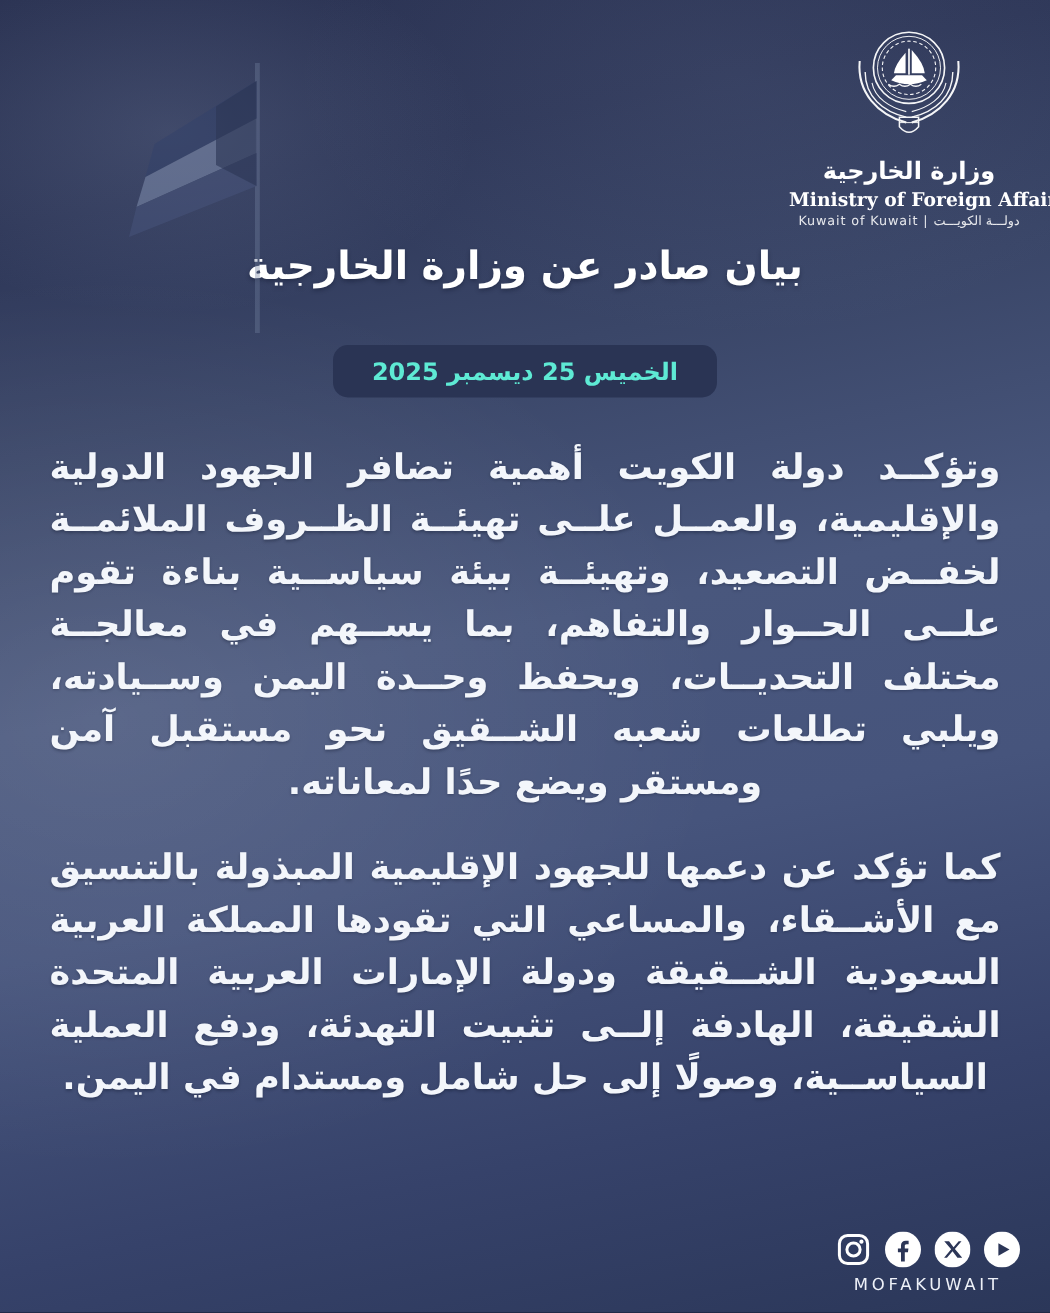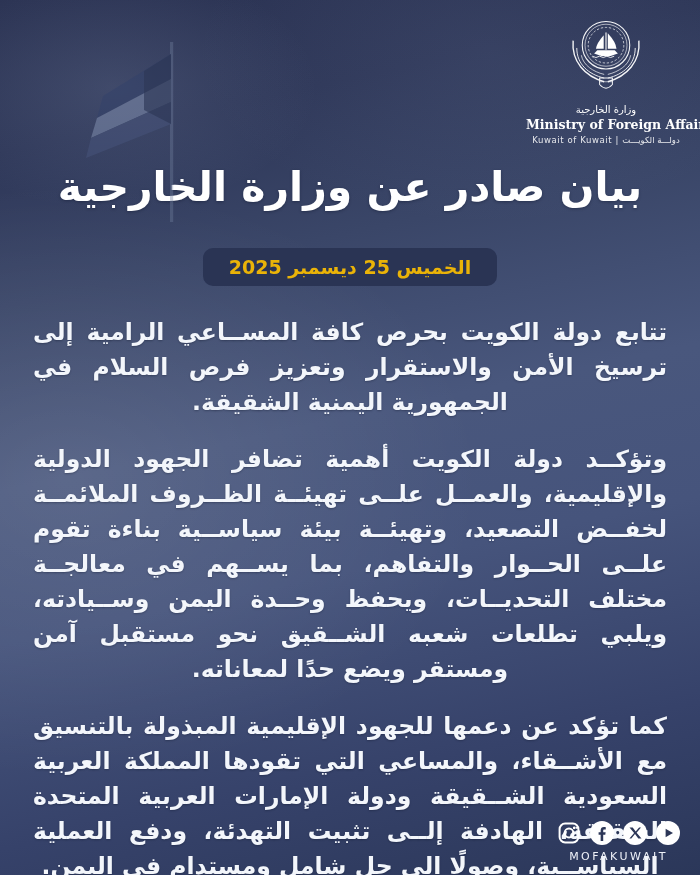--- a/index.html
+++ b/index.html
@@ -11,34 +11,34 @@
       radial-gradient(42% 20% at 16% 10%, rgba(165,180,210,0.16), rgba(0,0,0,0) 70%),
       radial-gradient(60% 28% at 70% 6%, rgba(140,155,190,0.10), rgba(0,0,0,0) 70%),
       radial-gradient(95% 55% at 10% 55%, rgba(255,255,255,0.10), rgba(255,255,255,0) 62%),
       linear-gradient(168deg,#2a3252 0%,#2e3758 15%,#3a4668 30%,#49577d 48%,#46547c 63%,#36426a 83%,#2b3759 100%);
   }
   
   .flag-wrap{position:absolute;left:58px;top:26px;width:180px;height:200px;opacity:.5;}
   
   .logo{position:absolute;top:16px;right:14px;width:160px;text-align:center;}
   .logo svg{display:block;margin:0 auto 4px;}
-  .logo-ar{font-size:10px;font-weight:normal;letter-spacing:.3px;direction:rtl;}
+  .logo-ar{font-size:16px;font-weight:bold;letter-spacing:.3px;direction:rtl;}
   .logo-en{font-family:"DejaVu Serif","Liberation Serif",serif;font-size:12.5px;font-weight:bold;margin-top:2px;white-space:nowrap;}
   .logo-sub{font-size:8.5px;letter-spacing:.6px;opacity:.88;margin-top:3px;white-space:nowrap;}
   
   .title{
     margin:0;padding-top:163px;text-align:center;direction:rtl;
-    font-size:41px;font-weight:bold;letter-spacing:0;line-height:1.2;
+    font-size:26px;font-weight:bold;letter-spacing:0;line-height:1.2;
     text-shadow:0 1px 3px rgba(10,15,35,.35);
   }
   
   .date-badge{
     display:table;margin:36px auto 0;padding:8px 26px;
     background:#2a3454;border-radius:10px;
-    font-size:19px;font-weight:bold;direction:rtl;color:#eab308;
+    font-size:16px;font-weight:bold;direction:rtl;color:#5eead4;
   }
   
   .statement{width:634px;margin:29px auto 0;direction:rtl;}
   .statement p{
     margin:0 0 22px;font-size:23.5px;font-weight:bold;line-height:35px;
     text-align:justify;text-align-last:center;color:#f3f6fb;
     text-shadow:0 1px 2px rgba(10,15,35,.3);
   }
   .statement p:last-child{margin-bottom:0;}
   
@@ -93,21 +93,20 @@
     <div class="logo-ar">وزارة الخارجية</div>
     <div class="logo-en">Ministry of Foreign Affairs</div>
     <div class="logo-sub">Kuwait of Kuwait  |  دولـــة الكويـــت</div>
   </div>
 
   <h1 class="title" dir="rtl">بيان صادر عن وزارة الخارجية</h1>
 
   <div class="date-badge">الخميس 25 ديسمبر 2025</div>
 
   <div class="statement">
-    <p dir="rtl">تتابع دولة الكويت بحرص كافة المســاعي الرامية إلى ترسيخ الأمن والاستقرار وتعزيز فرص السلام في الجمهورية اليمنية الشقيقة.</p>
     <p dir="rtl">وتؤكــد دولة الكويت أهمية تضافر الجهود الدولية والإقليمية، والعمــل علــى تهيئــة الظــروف الملائمــة لخفــض التصعيد، وتهيئــة بيئة سياســية بناءة تقوم علــى الحــوار والتفاهم، بما يســهم في معالجــة مختلف التحديــات، ويحفظ وحــدة اليمن وســيادته، ويلبي تطلعات شعبه الشــقيق نحو مستقبل آمن ومستقر ويضع حدًا لمعاناته.</p>
     <p dir="rtl">كما تؤكد عن دعمها للجهود الإقليمية المبذولة بالتنسيق مع الأشــقاء، والمساعي التي تقودها المملكة العربية السعودية الشــقيقة ودولة الإمارات العربية المتحدة الشقيقة، الهادفة إلــى تثبيت التهدئة، ودفع العملية السياســية، وصولًا إلى حل شامل ومستدام في اليمن.</p>
   </div>
 
   <div class="social">
     <div class="icon-row">
       <span class="sicon">
         <svg width="24" height="24" viewBox="0 0 24 24">
           <rect x="2.6" y="2.6" width="18.8" height="18.8" rx="5.5" fill="none" stroke="#fff" stroke-width="2"></rect>
           <circle cx="12" cy="12" r="4.4" fill="none" stroke="#fff" stroke-width="2"></circle>

